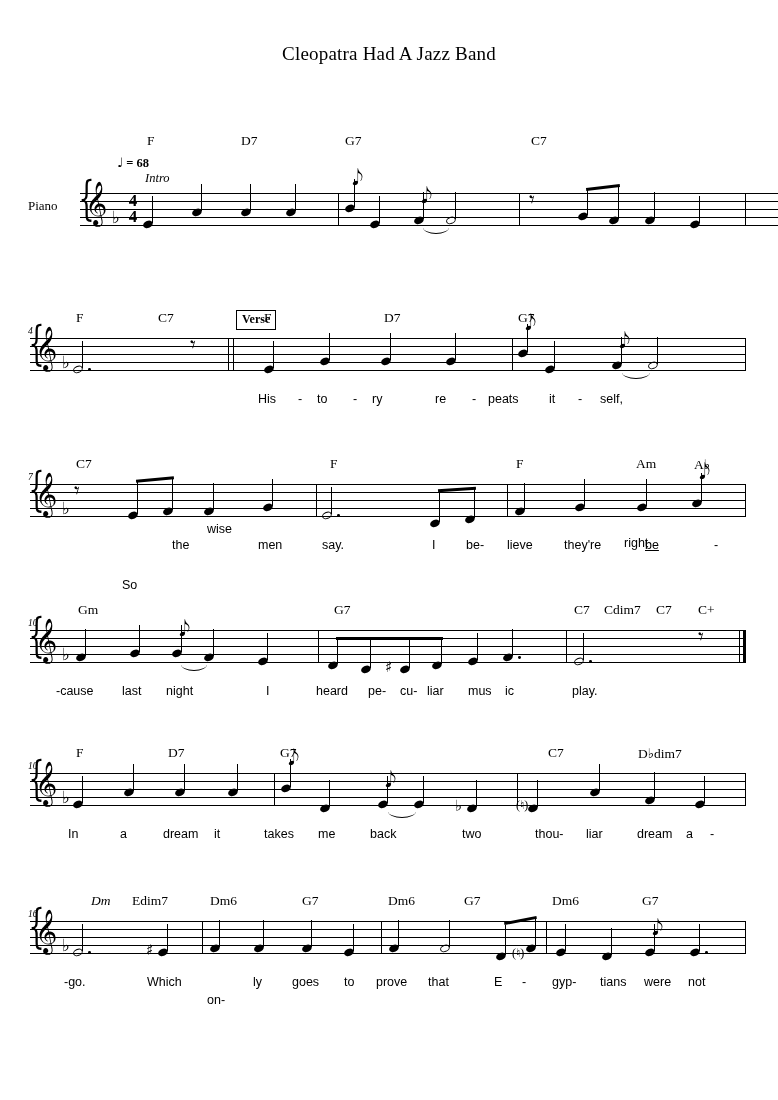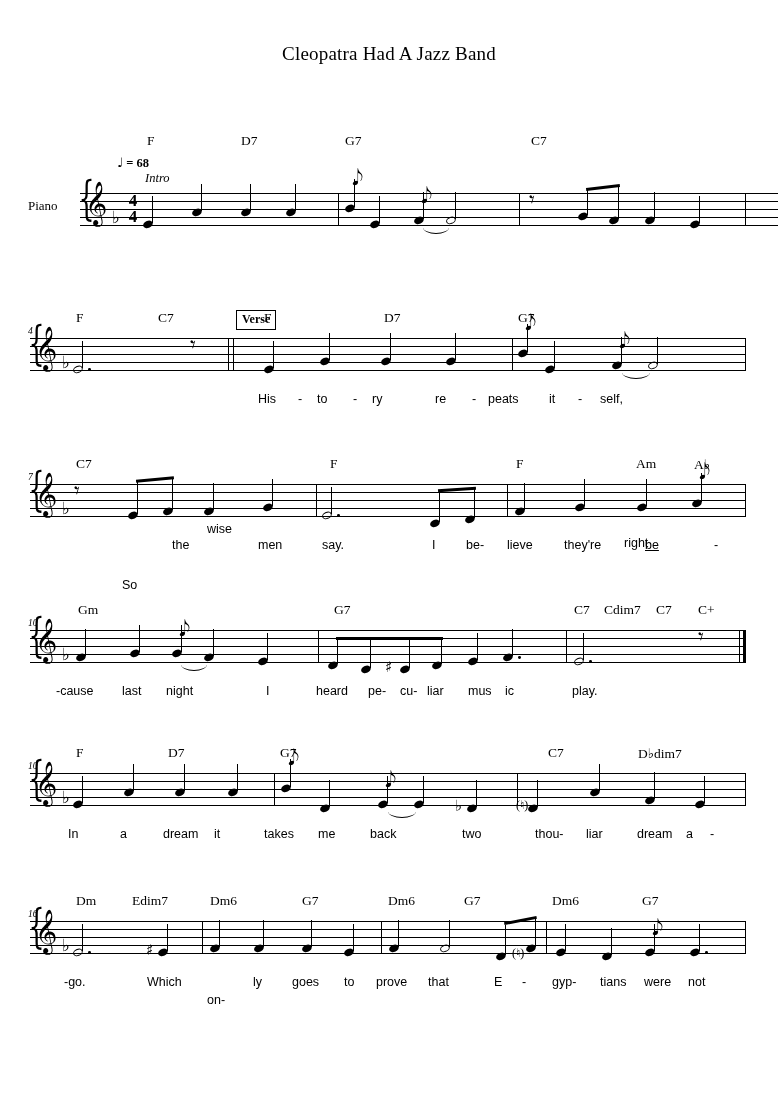--- a/index.html
+++ b/index.html
@@ -624,21 +624,21 @@
       <div class="line"></div>
         <div class="line"></div>
         <div class="line"></div>
         <div class="line"></div>
         <div class="line"></div>
     </div>
 
     <div class="clef" style="left:35px; top:-1px;">𝄞</div>
     <div class="flat-key" style="left:62px; top:24px;">♭</div>
 
-    <div class="chord" style="left:76px; top:-20px;">Dm</div>
+    <div class="chord" style="left:91px; top:-20px;font-style:italic;">Dm</div>
     <div class="chord" style="left:132px; top:-20px;">Edim7</div>
     <div class="chord" style="left:210px; top:-20px;">Dm6</div>
     <div class="chord" style="left:302px; top:-20px;">G7</div>
     <div class="chord" style="left:388px; top:-20px;">Dm6</div>
     <div class="chord" style="left:464px; top:-20px;">G7</div>
     <div class="chord" style="left:552px; top:-20px;">Dm6</div>
     <div class="chord" style="left:642px; top:-20px;">G7</div>
 
     <div class="nh open" style="left:73px; top:36px;"></div>
     <div class="stem" style="left:82px; top:11px; height:27px;"></div>

